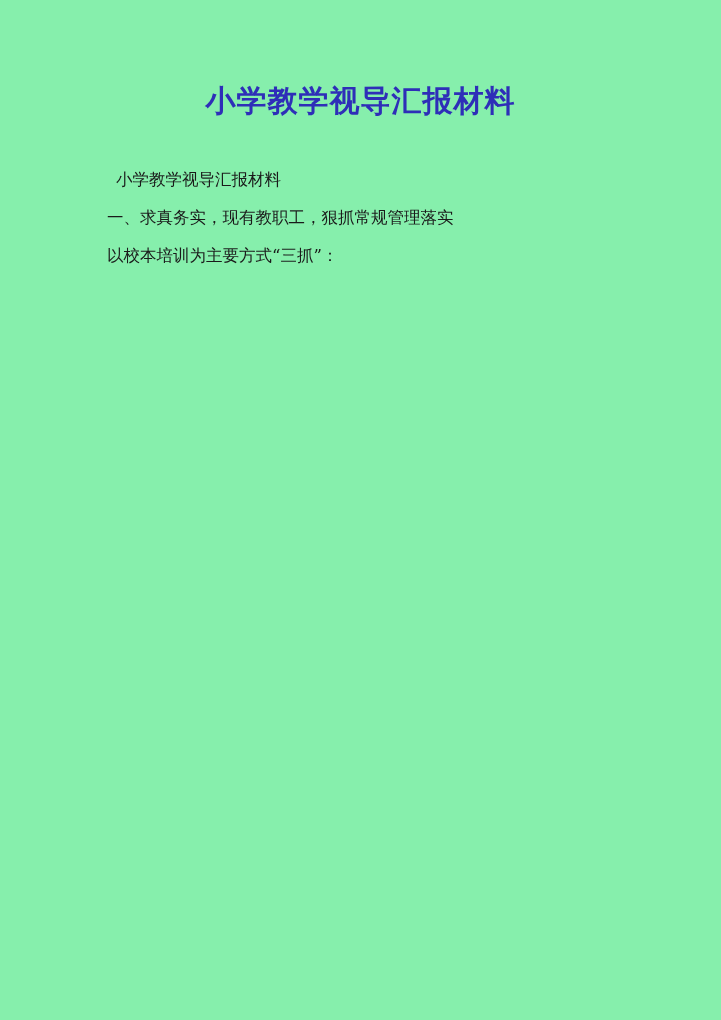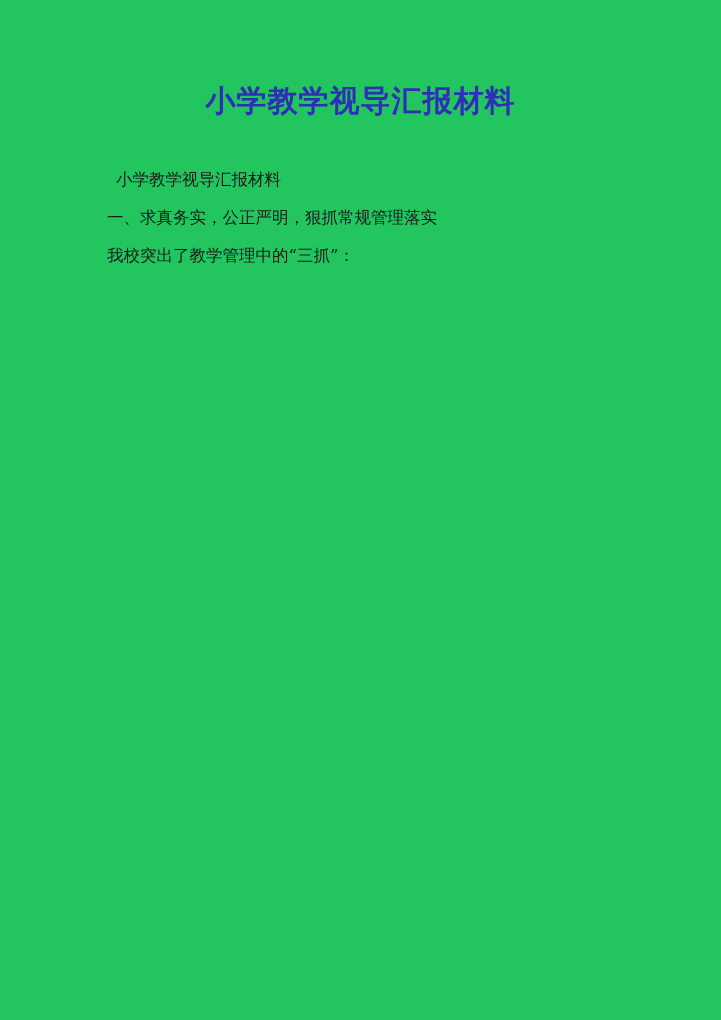--- a/index.html
+++ b/index.html
@@ -4,21 +4,21 @@
 <style>
   html, body {
     margin: 0;
     padding: 0;
     background: #ffffff;
   }
   .page {
     position: relative;
     width: 721px;
     height: 1020px;
-    background: #22c55e;
+    background: #86efac;
     box-sizing: border-box;
     padding-top: 84px;
     font-family: "DejaVu Serif", "Liberation Serif", serif;
     color: #1a1a1a;
     overflow: hidden;
   }
   .doc-title {
     margin: 0;
     text-align: center;
     font-size: 30px;
@@ -45,16 +45,16 @@
   }
 </style>
 </head>
 <body>
 
 <div class="page">
   <h1 class="doc-title">小学教学视导汇报材料</h1>
 
   <div class="doc-body">
     <p class="subtitle-line">小学教学视导汇报材料</p>
-    <p>一、求真务实，公正严明，狠抓常规管理落实</p>
-    <p>我校突出了教学管理中的“三抓”：</p>
+    <p>一、求真务实，现有教职工，狠抓常规管理落实</p>
+    <p>以校本培训为主要方式“三抓”：</p>
   </div>
 </div>
 
 </body></html>

